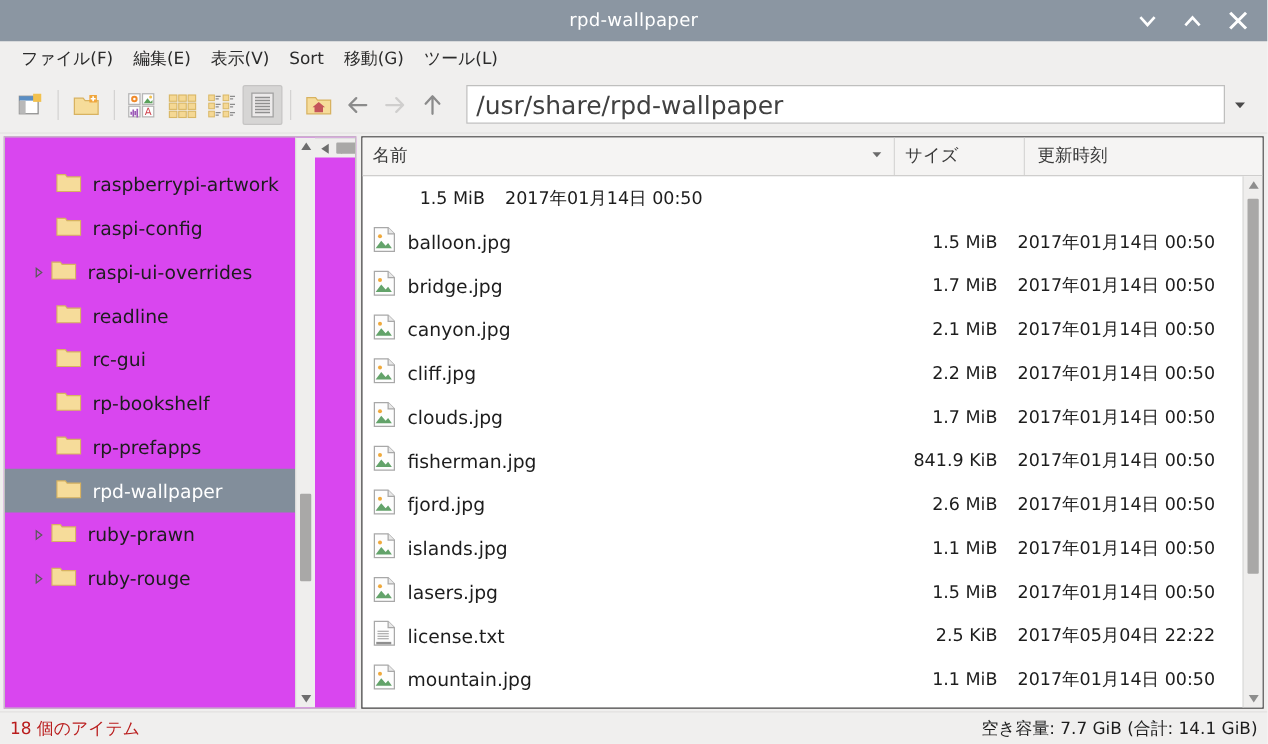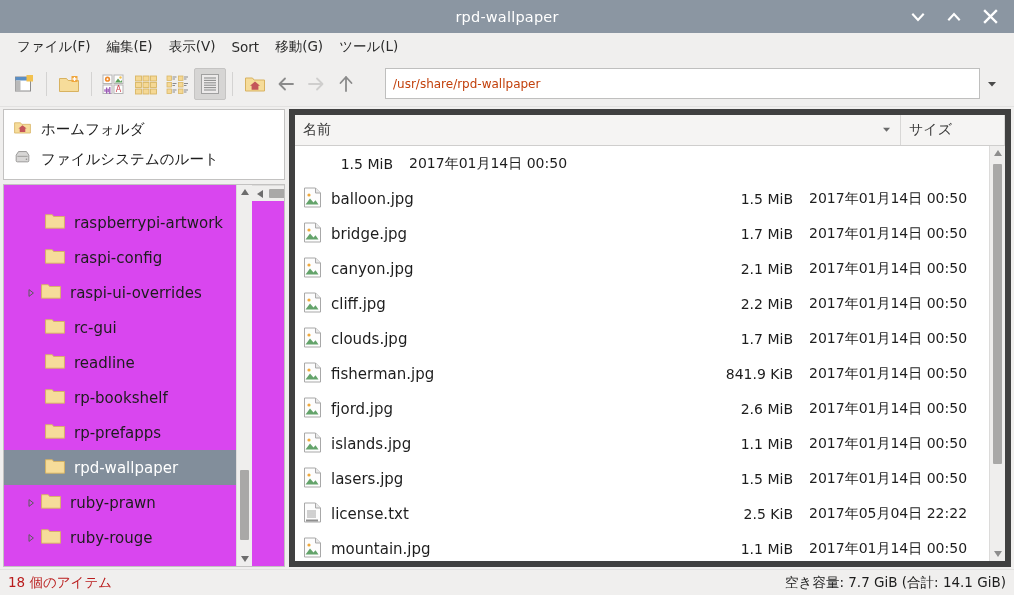--- a/index.html
+++ b/index.html
@@ -48,24 +48,24 @@
     border-bottom: 1px solid #e2e1e0;
   }
   .tb-btn {
     width: 32px; height: 32px; display: flex; align-items: center; justify-content: center;
     border-radius: 2px; cursor: default;
   }
   .tb-btn.active { background: #d6d5d4; border: 1px solid #c5c4c3; }
   .tb-sep { width: 1px; height: 24px; background: #d4d3d2; margin: 0 6px; }
   .nav-btn { width: 30px; height: 30px; display:flex; align-items:center; justify-content:center; cursor: default; }
   .pathbar {
-    flex: 1; height: 31px; margin-left: 24px;
+    flex: 1; height: 31px; margin-left: 12px;
     background: #ffffff; border: 1px solid #bfbfbe;
     display: flex; align-items: center; padding: 0 7px;
-    font-size: 12px; color: #c2410c;
+    font-size: 20px; color: #404040;
   }
   .path-drop { width: 24px; height: 30px; display: flex; align-items: center; justify-content: center; cursor: default; }
 
   
   .body { flex: 1; display: flex; min-height: 0; padding: 0 0 0 0; background: #f0efee; }
 
   .left-pane { width: 287px; flex: 0 0 287px; display: flex; flex-direction: column; padding: 2px 2px 2px 3px; }
   .places {
     background: #ffffff; border: 1px solid #c3c2c1;
     padding: 4px 0 5px 0; margin-bottom: 4px;
@@ -97,21 +97,21 @@
   .hscroll {
     height: 16px; flex: 0 0 16px; background: #efeeed; border-top: 1px solid #dcdbda;
     display: flex; align-items: center; justify-content: space-between; position: relative;
   }
   .hscroll .arrow { width: 16px; display: flex; align-items: center; justify-content: center; }
   .hthumb { position: absolute; height: 9px; top: 3px; background: #a9a8a7; border-radius: 1px; }
 
   
   .right-pane { flex: 1; min-width: 0; display: flex; flex-direction: column; padding: 2px 3px 2px 2px; }
   .list-frame {
-    flex: 1; min-height: 0; background: #ffffff; border: 6px solid #404040;
+    flex: 1; min-height: 0; background: #ffffff; border: 1px solid #404040;
     display: flex; flex-direction: column; overflow: hidden;
   }
   .list-head {
     height: 31px; flex: 0 0 31px; display: flex; background: #f5f4f3;
     border-bottom: 1px solid #cfcecd;
   }
   .col-name { flex: 1; min-width: 0; display: flex; align-items: center; padding-left: 8px; border-right: 1px solid #d8d7d6; }
   .col-size { width: 104px; flex: 0 0 104px; display: flex; align-items: center; padding-left: 8px; border-right: 1px solid #d8d7d6; }
   .col-date { width: 190px; flex: 0 0 190px; display: flex; align-items: center; padding-left: 10px; }
   .col-title { font-size: 14px; color: #3a3a3a; }
@@ -288,41 +288,20 @@
       <svg width="14" height="14" viewBox="0 0 14 14">
           <path d="M3 5 L7 9.5 L11 5" fill="#4a4a4a"></path>
         </svg>
     </div>
   </div>
 
   <div class="body">
 
     <div class="left-pane">
 
-      <div class="places">
-        <div class="place-row">
-          <span>
-            <svg width="19" height="19" viewBox="0 0 24 24">
-              <path d="M2 6 h7.5 l1.5 2 h11 v11 h-20 z" fill="#f6dc9a" stroke="#d8b260" stroke-width="1"></path>
-              <path d="M12 9 l5.2 4.4 h-1.7 v4.3 h-7 v-4.3 h-1.7 z" fill="#c4545a"></path>
-            </svg>
-          </span>
-          <span class="place-label">ホームフォルダ</span>
-        </div>
-        <div class="place-row">
-          <span>
-            <svg width="19" height="19" viewBox="0 0 24 24">
-              <path d="M4 9 L7 4.5 h10 L20 9 v7 a1.5 1.5 0 0 1 -1.5 1.5 h-13 A1.5 1.5 0 0 1 4 16 z" fill="#d8d7d6" stroke="#8f8e8d" stroke-width="1.1"></path>
-              <path d="M5.5 10.5 h13" stroke="#8f8e8d" stroke-width="1"></path>
-              <circle cx="17" cy="14.3" r="1" fill="#8f8e8d"></circle>
-            </svg>
-          </span>
-          <span class="place-label">ファイルシステムのルート</span>
-        </div>
-      </div>
 
       <div class="tree-wrap">
         <div class="tree-inner">
           <div class="tree-list">
             <div class="tree-row partial" style="height:18px;overflow:hidden;"></div>
             <div class="tree-row">
               <span><svg width="22" height="18" viewBox="0 0 24 20">
                     <path d="M1.5 3 h7.5 l1.5 2 h12 v13 h-21 z" fill="#f6dc9a" stroke="#d8b260" stroke-width="1"></path>
                   </svg></span>
               <span class="tree-label">raspberrypi-artwork</span>
@@ -341,27 +320,27 @@
                 </span>
               <span><svg width="22" height="18" viewBox="0 0 24 20">
                     <path d="M1.5 3 h7.5 l1.5 2 h12 v13 h-21 z" fill="#f6dc9a" stroke="#d8b260" stroke-width="1"></path>
                   </svg></span>
               <span class="tree-label">raspi-ui-overrides</span>
             </div>
             <div class="tree-row">
               <span><svg width="22" height="18" viewBox="0 0 24 20">
                     <path d="M1.5 3 h7.5 l1.5 2 h12 v13 h-21 z" fill="#f6dc9a" stroke="#d8b260" stroke-width="1"></path>
                   </svg></span>
+              <span class="tree-label">readline</span>
+            </div>
+            <div class="tree-row">
+              <span><svg width="22" height="18" viewBox="0 0 24 20">
+                    <path d="M1.5 3 h7.5 l1.5 2 h12 v13 h-21 z" fill="#f6dc9a" stroke="#d8b260" stroke-width="1"></path>
+                  </svg></span>
               <span class="tree-label">rc-gui</span>
-            </div>
-            <div class="tree-row">
-              <span><svg width="22" height="18" viewBox="0 0 24 20">
-                    <path d="M1.5 3 h7.5 l1.5 2 h12 v13 h-21 z" fill="#f6dc9a" stroke="#d8b260" stroke-width="1"></path>
-                  </svg></span>
-              <span class="tree-label">readline</span>
             </div>
             <div class="tree-row">
               <span><svg width="22" height="18" viewBox="0 0 24 20">
                     <path d="M1.5 3 h7.5 l1.5 2 h12 v13 h-21 z" fill="#f6dc9a" stroke="#d8b260" stroke-width="1"></path>
                   </svg></span>
               <span class="tree-label">rp-bookshelf</span>
             </div>
             <div class="tree-row">
               <span><svg width="22" height="18" viewBox="0 0 24 20">
                     <path d="M1.5 3 h7.5 l1.5 2 h12 v13 h-21 z" fill="#f6dc9a" stroke="#d8b260" stroke-width="1"></path>
@@ -438,20 +417,23 @@
             <span class="col-title">名前</span>
             <span class="sort-arrow">
               <svg width="11" height="11" viewBox="0 0 11 11">
                   <path d="M2 3.8 L5.5 7.8 L9 3.8 z" fill="#6a6a6a"></path>
                 </svg>
             </span>
           </div>
           <div class="col-size">
             <span class="col-title">サイズ</span>
           </div>
+          <div class="col-date">
+            <span class="col-title">更新時刻</span>
+          </div>
         </div>
 
         <div class="list-scroll-area">
           <div class="rows">
 
             <div class="frow">
               <div class="fcell-size">1.5 MiB</div>
               <div class="fcell-date">2017年01月14日 00:50</div>
             </div>
 

